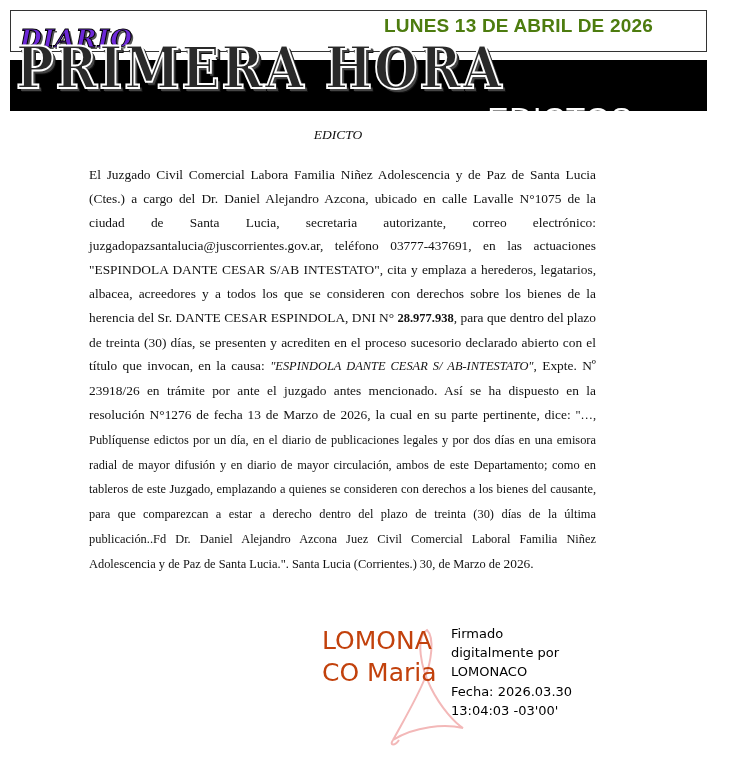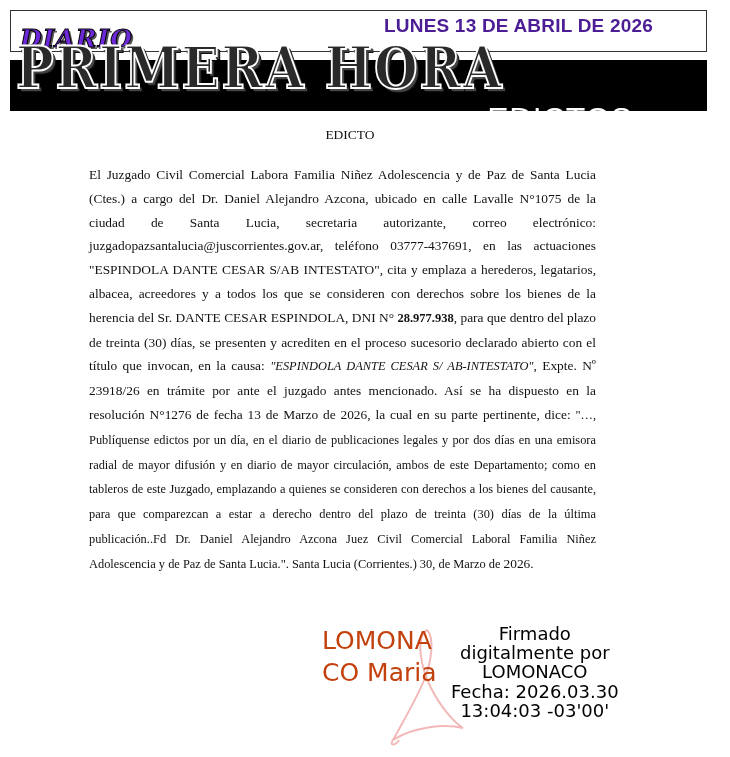--- a/index.html
+++ b/index.html
@@ -6,32 +6,32 @@
   body { width: 730px; height: 757px; position: relative; overflow: hidden; font-family: "Liberation Serif", serif; color: #111; }
 
   .masthead-box { position: absolute; left: 10px; top: 10px; width: 697px; height: 42px; border: 1px solid #333; box-sizing: border-box; background: #fff; }
   .banner { position: absolute; left: 10px; top: 60px; width: 697px; height: 51px; background: #000; }
 
   .logo-diario { position: absolute; left: 20px; top: 24px; font-family: "DejaVu Serif", serif; font-weight: bold; font-style: italic; font-size: 25px; letter-spacing: 1px; color: #6d28d9;
     -webkit-text-stroke: 1px #000; text-shadow: 2px 2px 0 #555; }
   .logo-primera { position: absolute; left: 16px; top: 36px; font-family: "DejaVu Serif", serif; font-weight: bold; font-size: 57px; line-height: 64px; letter-spacing: 2px; color: #2a2a2a;
     -webkit-text-stroke: 2px #fff; text-shadow: 3px 3px 0 #444, 4px 4px 0 #111; transform: scaleX(0.88); transform-origin: left top; white-space: nowrap; }
 
-  .date-text { position: absolute; left: 384px; top: 15px; font-family: "Liberation Sans", sans-serif; font-weight: bold; font-size: 19px; color: #4c1d95; letter-spacing: 0.2px; }
+  .date-text { position: absolute; left: 384px; top: 15px; font-family: "Liberation Sans", sans-serif; font-weight: bold; font-size: 19px; color: #4d7c0f; letter-spacing: 0.2px; }
   .section-title { position: absolute; left: 448px; top: 67px; font-family: "Liberation Sans", sans-serif; font-size: 32px; color: #fff; white-space: pre; letter-spacing: 0.5px; margin-top: 34px; }
 
-  .edicto-heading { position: absolute; left: 12px; width: 676px; top: 127px; text-align: center; font-size: 13.5px; }
+  .edicto-heading { position: absolute; left: 0; width: 676px; top: 127px; text-align: center; font-size: 13.5px; font-style: italic; }
 
   .body-text { position: absolute; left: 89px; top: 163px; width: 507px; font-size: 13.4px; line-height: 23.8px; text-align: justify; }
   .body-text .b { font-weight: bold; font-size: 12.5px; }
   .body-text .i { font-style: italic; font-size: 12.4px; }
   .body-text .sm { font-size: 12.4px; }
 
   .sig-name { position: absolute; left: 322px; top: 625px; font-family: "DejaVu Sans", sans-serif; font-size: 25px; line-height: 32px; color: #c2410c; }
-  .sig-details { position: absolute; left: 451px; top: 624px; font-family: "DejaVu Sans", sans-serif; font-size: 18px; line-height: 19.2px; color: #000; text-align: center; }
+  .sig-details { position: absolute; left: 451px; top: 624px; font-family: "DejaVu Sans", sans-serif; font-size: 13px; line-height: 19.2px; color: #000; }
   .sig-mark { position: absolute; left: 385px; top: 628px; width: 80px; height: 120px; pointer-events: none; }
 </style>
 </head>
 <body>
 
 <div class="masthead-box"></div>
 <div class="banner"></div>
 
 <div class="logo-diario">DIARIO</div>
 <div class="logo-primera">PRIMERA HORA</div>

